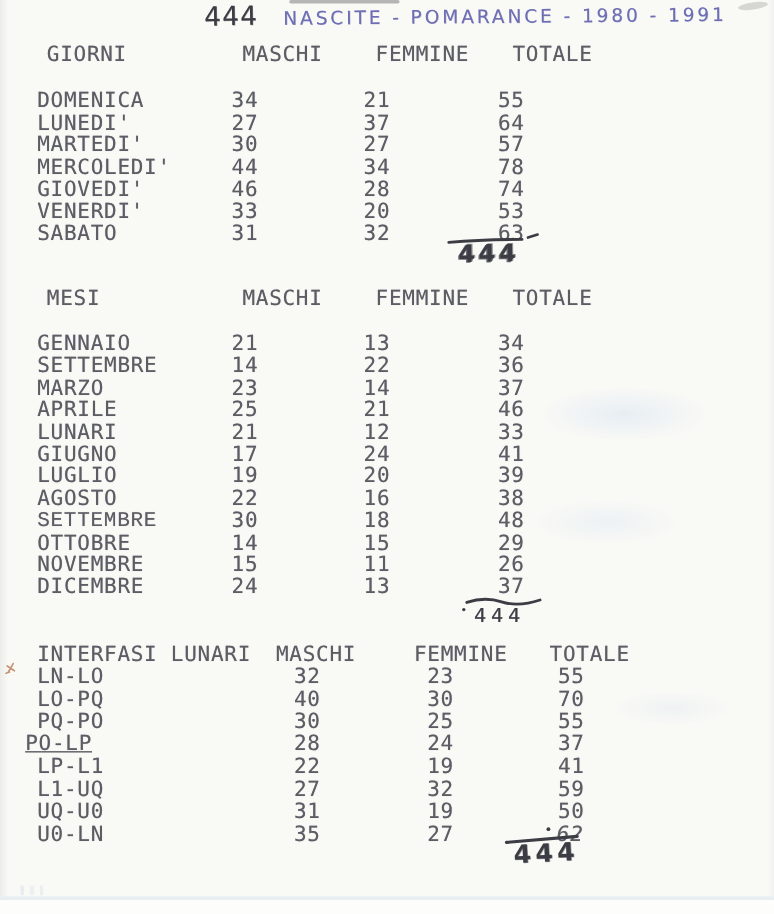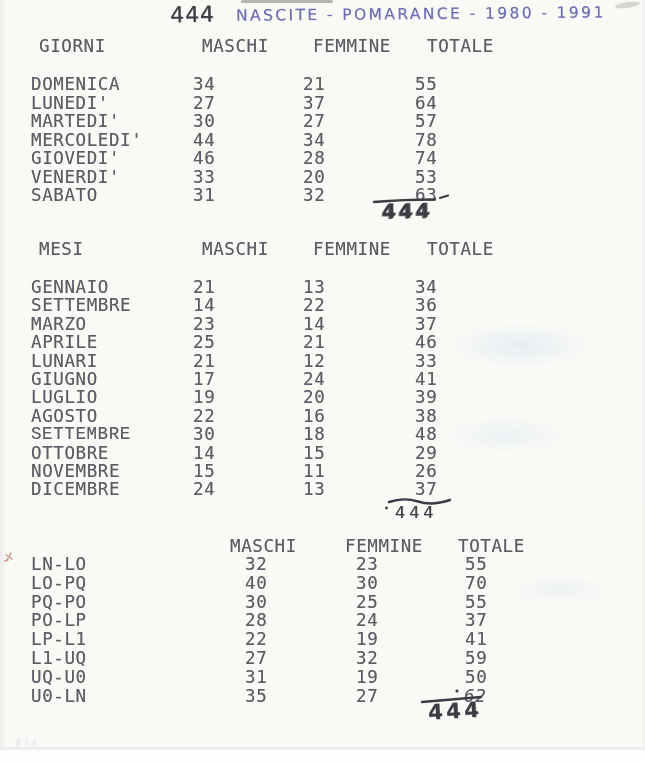--- a/index.html
+++ b/index.html
@@ -182,20 +182,21 @@
       </div>
       <div class="trow" style="top: 480.4px;">
         <span class="typed" style="left: 31px;">DICEMBRE</span>
         <span class="typed" style="left: 193px;">24</span>
         <span class="typed" style="left: 303px;">13</span>
         <span class="typed" style="left: 415px;">37</span>
       </div>
     </section>
   <section>
       <div class="trow" style="top: 537px;">
+        <span class="typed" style="left: 31px;">INTERFASI LUNARI</span>
         <span class="typed" style="left: 230px;">MASCHI</span>
         <span class="typed" style="left: 345px;">FEMMINE</span>
         <span class="typed" style="left: 458px;">TOTALE</span>
       </div>
       <div class="trow" style="top: 555px;">
         <span class="typed" style="left: 31px;">LN-LO</span>
         <span class="typed" style="left: 245px;">32</span>
         <span class="typed" style="left: 356px;">23</span>
         <span class="typed" style="left: 465px;">55</span>
       </div>
@@ -205,21 +206,21 @@
         <span class="typed" style="left: 356px;">30</span>
         <span class="typed" style="left: 465px;">70</span>
       </div>
       <div class="trow" style="top: 592.6px;">
         <span class="typed" style="left: 31px;">PQ-PO</span>
         <span class="typed" style="left: 245px;">30</span>
         <span class="typed" style="left: 356px;">25</span>
         <span class="typed" style="left: 465px;">55</span>
       </div>
       <div class="trow" style="top: 611.4px;">
-        <span class="typed" style="left: 31px;">PO-LP</span>
+        <span class="typed" style="left: 21px; text-decoration: underline;">PO-LP</span>
         <span class="typed" style="left: 245px;">28</span>
         <span class="typed" style="left: 356px;">24</span>
         <span class="typed" style="left: 465px;">37</span>
       </div>
       <div class="trow" style="top: 630.2px;">
         <span class="typed" style="left: 31px;">LP-L1</span>
         <span class="typed" style="left: 245px;">22</span>
         <span class="typed" style="left: 356px;">19</span>
         <span class="typed" style="left: 465px;">41</span>
       </div>

